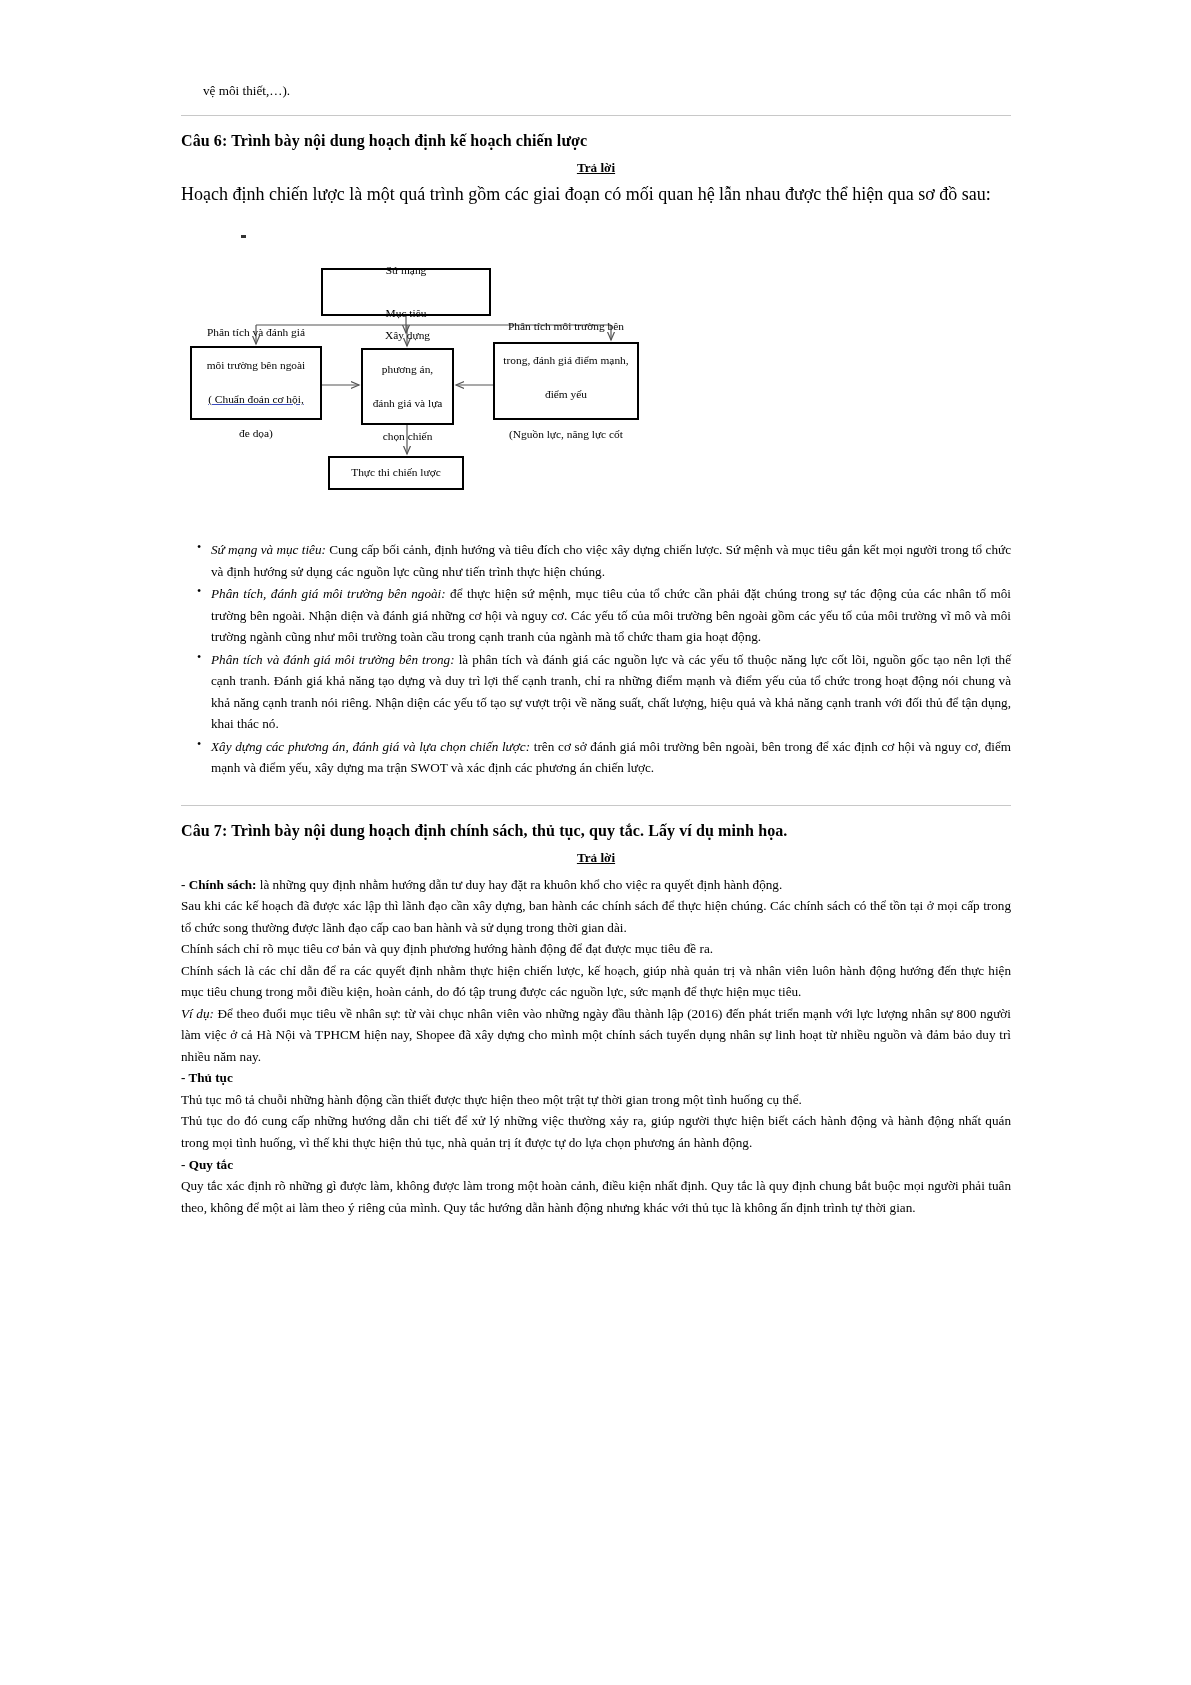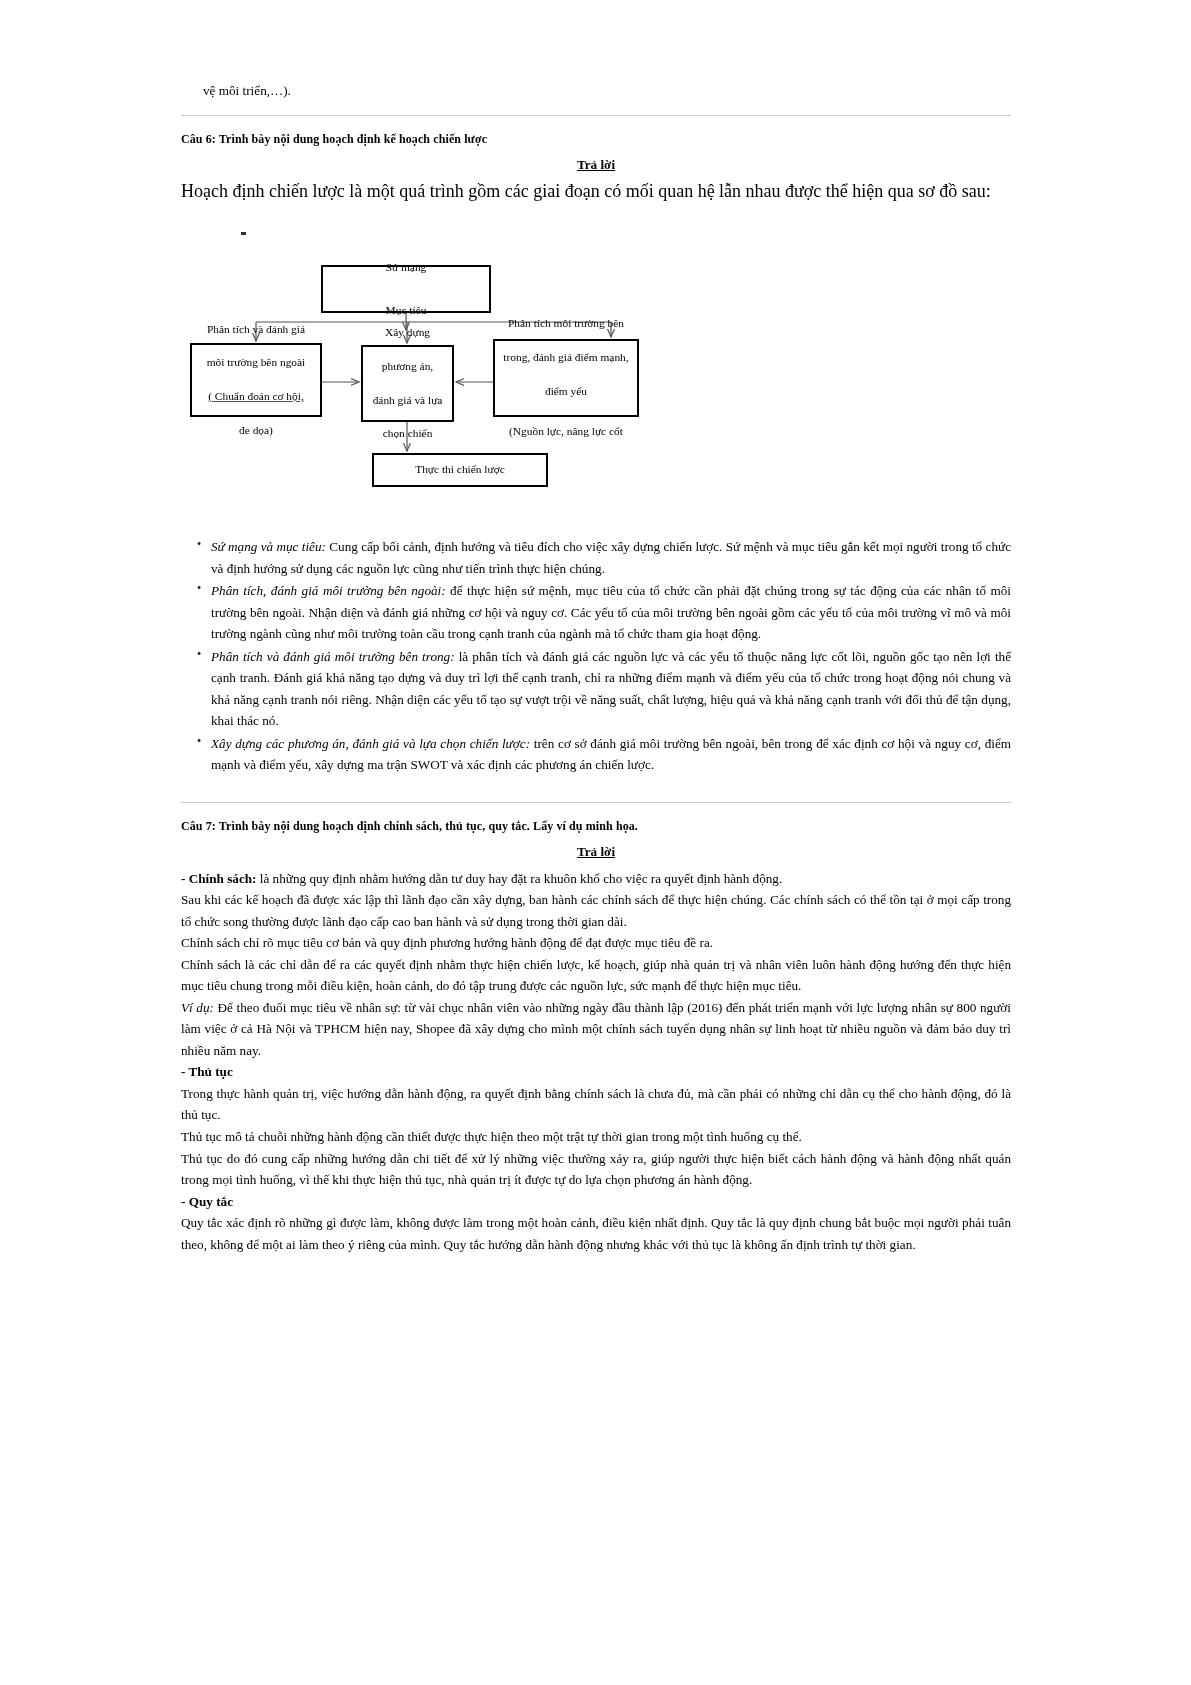--- a/index.html
+++ b/index.html
@@ -31,21 +31,21 @@
     margin: 0 0 14px 22px;
   }
   .rule {
     border: 0;
     border-top: 1px solid #c8c8c8;
     margin: 12px 0 16px 0;
     width: 100%;
   }
   .heading {
     font-weight: bold;
-    font-size: 12px;
+    font-size: 16px;
     margin: 0 0 10px 0;
     letter-spacing: 0.1px;
   }
   .answer-label {
     text-align: center;
     font-weight: bold;
     font-size: 13.2px;
     margin: 0 0 8px 0;
   }
   .answer-label span {
@@ -85,21 +85,21 @@
     text-align: center;
     padding: 4px 5px;
     gap: 16px;
   }
   .dbox .bl { display: block; white-space: nowrap; }
   .box-mission { left: 140px; top: 47px; width: 170px; height: 48px; }
   .box-mission .bl:first-child { margin-bottom: 9px; }
   .box-external { left: 9px; top: 125px; width: 132px; height: 74px; }
   .box-build    { left: 180px; top: 127px; width: 93px;  height: 77px; }
   .box-internal { left: 312px; top: 121px; width: 146px; height: 78px; }
-  .box-execute  { left: 147px; top: 235px; width: 176px; height: 34px; margin-left: 44px; }
+  .box-execute  { left: 147px; top: 235px; width: 136px; height: 34px; }
   .underlined-blue {
     text-decoration: underline;
     text-decoration-color: #3b4cc0;
     text-decoration-thickness: 1px;
     text-align: center;
   }
   .svg-lines {
     position: absolute;
     left: 0; top: 0;
     width: 830px;
@@ -143,21 +143,21 @@
     line-height: 1.63;
     margin: 0;
   }
 </style>
 </head>
 <body>
 
 <div class="page">
   <div class="content">
 
-    <p class="top-line">vệ môi triển,…).</p>
+    <p class="top-line">vệ môi thiết,…).</p>
 
     <hr class="rule">
 
     <h2 class="heading">Câu 6: Trình bày nội dung hoạch định kế hoạch chiến lược</h2>
 
     <div class="answer-label">
       <span>Trả lời</span>
     </div>
 
     <p class="intro">Hoạch định chiến lược là một quá trình gồm các giai đoạn có mối quan hệ lẫn nhau được thể hiện qua sơ đồ sau:</p>
@@ -242,21 +242,20 @@
       <p class="body-line"> Sau khi các kế hoạch đã được xác lập thì lãnh đạo cần xây dựng, ban hành các chính sách để thực hiện chúng. Các chính sách có thể tồn tại ở mọi cấp trong tổ chức song thường được lãnh đạo cấp cao ban hành và sử dụng trong thời gian dài.</p>
 
       <p class="body-line">Chính sách chỉ rõ mục tiêu cơ bản và quy định phương hướng hành động để đạt được mục tiêu đề ra.</p>
 
       <p class="body-line">Chính sách là các chỉ dẫn để ra các quyết định nhằm thực hiện chiến lược, kế hoạch, giúp nhà quản trị và nhân viên luôn hành động hướng đến thực hiện mục tiêu chung trong mỗi điều kiện, hoàn cảnh, do đó tập trung được các nguồn lực, sức mạnh để thực hiện mục tiêu.</p>
 
       <p class="body-line"><span class="it">Ví dụ:</span><span> Để theo đuổi mục tiêu về nhân sự: từ vài chục nhân viên vào những ngày đầu thành lập (2016) đến phát triển mạnh với lực lượng nhân sự 800 người làm việc ở cả Hà Nội và TPHCM hiện nay, Shopee đã xây dựng cho mình một chính sách tuyển dụng nhân sự linh hoạt từ nhiều nguồn và đảm bảo duy trì nhiều năm nay.</span></p>
 
       <p class="sub-head"><span class="bd">- Thủ tục</span></p>
 
-      <p class="body-line">Trong thực hành quản trị, việc hướng dẫn hành động, ra quyết định bằng chính sách là chưa đủ, mà cần phải có những chỉ dẫn cụ thể cho hành động, đó là thủ tục.</p>
 
       <p class="body-line">Thủ tục mô tả chuỗi những hành động cần thiết được thực hiện theo một trật tự thời gian trong một tình huống cụ thể.</p>
 
       <p class="body-line">Thủ tục do đó cung cấp những hướng dẫn chi tiết để xử lý những việc thường xảy ra, giúp người thực hiện biết cách hành động và hành động nhất quán trong mọi tình huống, vì thế khi thực hiện thủ tục, nhà quản trị ít được tự do lựa chọn phương án hành động.</p>
 
       <p class="sub-head"><span class="bd">- Quy tắc</span></p>
 
       <p class="body-line">Quy tắc xác định rõ những gì được làm, không được làm trong một hoàn cảnh, điều kiện nhất định. Quy tắc là quy định chung bắt buộc mọi người phải tuân theo, không để một ai làm theo ý riêng của mình. Quy tắc hướng dẫn hành động nhưng khác với thủ tục là không ấn định trình tự thời gian.</p>
     </div>
 

